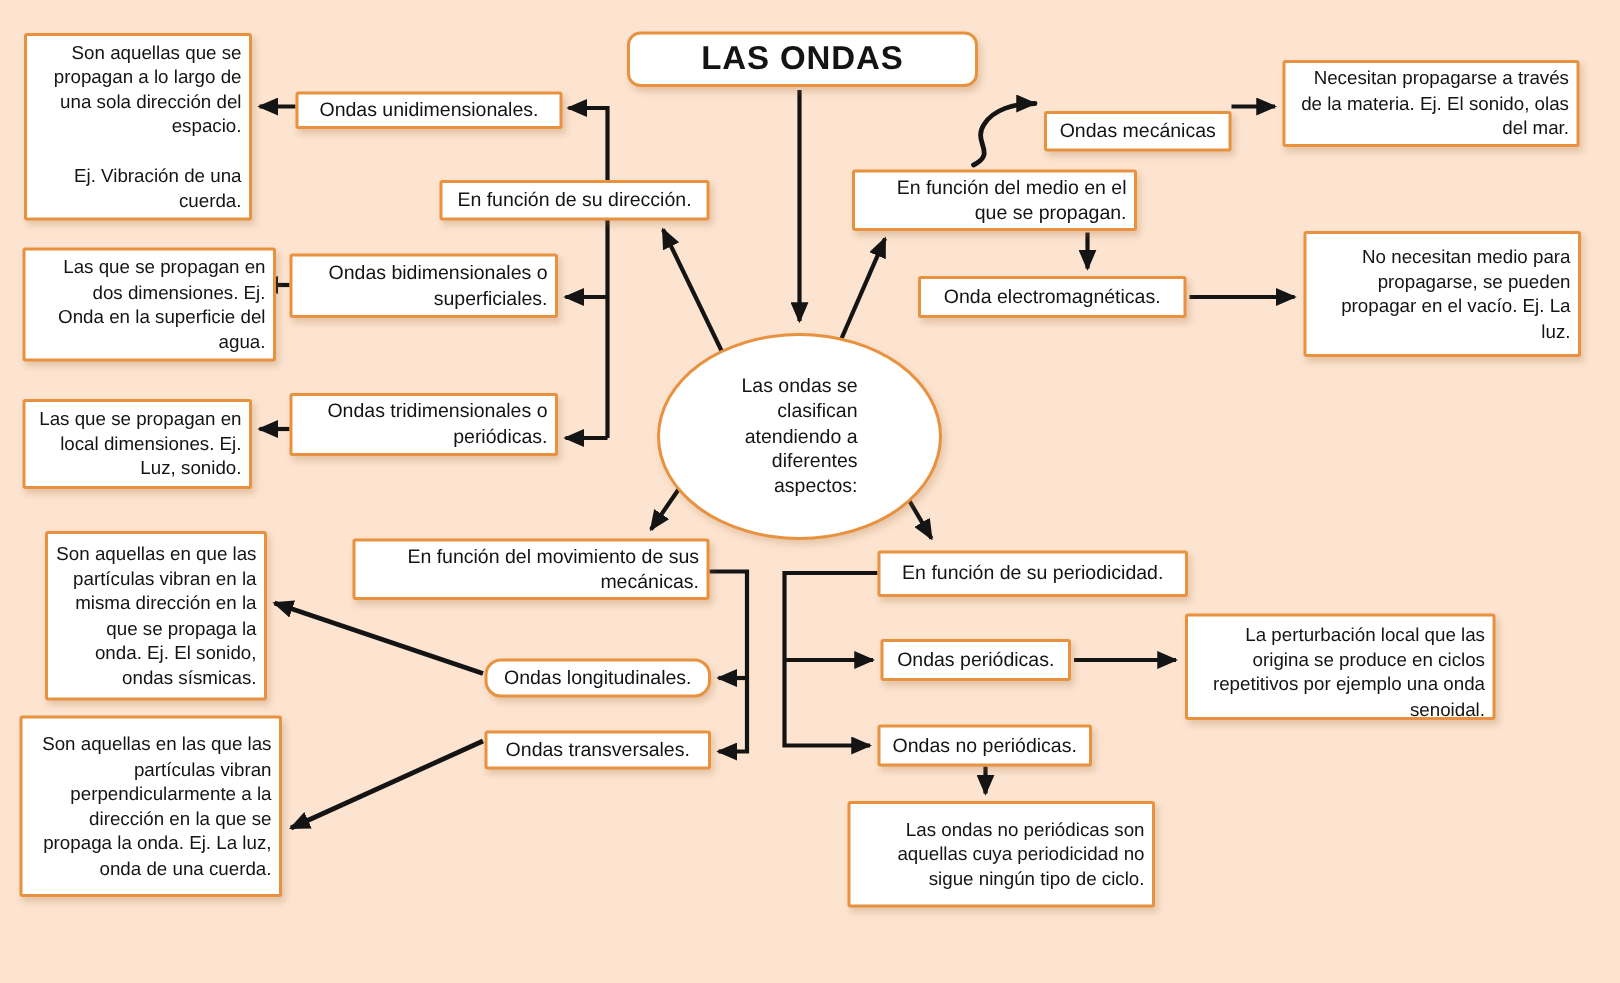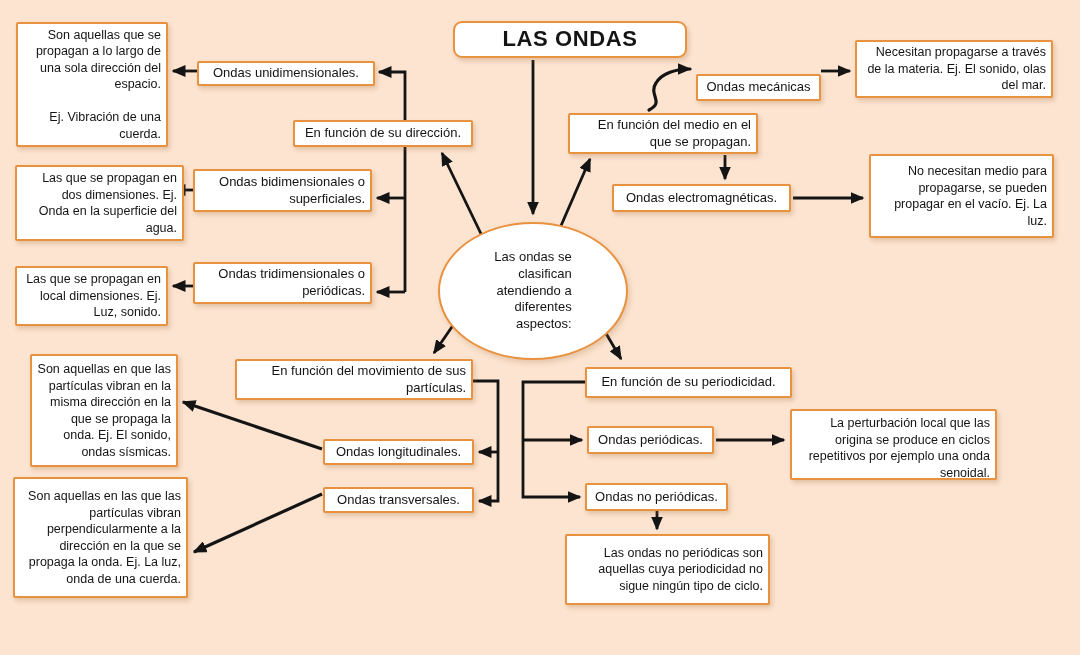--- a/index.html
+++ b/index.html
@@ -53,45 +53,45 @@
       <path d="M 498,452 L 479,452" marker-end="url(#ah)"></path>
       <path d="M 585,382 L 523,382 L 523,497 L 580,497" marker-end="url(#ah)"></path>
       <path d="M 523,440 L 582,440" marker-end="url(#ah)"></path>
       <path d="M 716,440 L 784,440" marker-end="url(#ah)"></path>
       <path d="M 657,511 L 657,529" marker-end="url(#ah)"></path>
       <path d="M 322,449 L 183,402" marker-end="url(#ah)" stroke-width="3.2"></path>
       <path d="M 322,494 L 194,552" marker-end="url(#ah)" stroke-width="3.2"></path>
     </g>
   </svg>
 
-  <div class="node title" style="left:418px;top:21px;width:234px;height:37px;margin-left:35px;">LAS ONDAS</div>
+  <div class="node title" style="left:418px;top:21px;width:234px;height:37px;">LAS ONDAS</div>
   <div class="node ellipse pre" style="left:438px;top:222px;width:190px;height:138px;">Las ondas se
 clasifican
 atendiendo a
 diferentes
 aspectos:</div>
 
   <div class="node" style="left:293px;top:120px;width:180px;height:27px;">En función de  su dirección.</div>
   <div class="node" style="left:197px;top:61px;width:178px;height:25px;">Ondas unidimensionales.</div>
   <div class="node desc pre" style="left:16px;top:22px;width:152px;height:125px;">Son aquellas que se propagan a lo largo de una sola dirección del espacio.
 
 Ej. Vibración de una cuerda.</div>
   <div class="node" style="left:193px;top:169px;width:179px;height:43px;">Ondas bidimensionales o superficiales.</div>
   <div class="node desc" style="left:15px;top:165px;width:169px;height:76px;padding-left:16px;">Las que se propagan en dos dimensiones. Ej. Onda en la superficie del agua.</div>
   <div class="node" style="left:193px;top:262px;width:179px;height:42px;">Ondas tridimensionales o periódicas.</div>
   <div class="node desc" style="left:15px;top:266px;width:153px;height:60px;">Las que se propagan en local dimensiones. Ej. Luz, sonido.</div>
 
   <div class="node" style="left:568px;top:113px;width:190px;height:41px;">En función del medio en el que se propagan.</div>
   <div class="node" style="left:696px;top:74px;width:125px;height:27px;">Ondas mecánicas</div>
   <div class="node desc" style="left:855px;top:40px;width:198px;height:58px;">Necesitan propagarse a través de la materia. Ej. El sonido, olas del mar.</div>
-  <div class="node" style="left:612px;top:184px;width:179px;height:28px;">Ondas electromagnéticas.</div>
+  <div class="node" style="left:612px;top:184px;width:179px;height:28px;">Onda electromagnéticas.</div>
   <div class="node desc" style="left:869px;top:154px;width:185px;height:84px;">No necesitan medio para propagarse, se pueden propagar en el vacío. Ej. La luz.</div>
 
-  <div class="node" style="left:235px;top:359px;width:238px;height:41px;">En función del movimiento de sus partículas.</div>
-  <div class="node" style="left:323px;top:439px;width:151px;height:26px;">Ondas longitudinales.</div>
+  <div class="node" style="left:235px;top:359px;width:238px;height:41px;">En función del movimiento de sus mecánicas.</div>
+  <div class="node" style="left:323px;top:439px;width:151px;height:26px;border-radius:11px;">Ondas longitudinales.</div>
   <div class="node desc" style="left:30px;top:354px;width:148px;height:113px;">Son aquellas en que las partículas vibran en la misma dirección en la que se propaga la onda. Ej. El sonido, ondas sísmicas.</div>
   <div class="node" style="left:323px;top:487px;width:151px;height:26px;">Ondas transversales.</div>
   <div class="node desc" style="left:13px;top:477px;width:175px;height:121px;">Son aquellas en las que las partículas vibran perpendicularmente a la dirección en la que se propaga la onda. Ej. La luz, onda de una cuerda.</div>
 
   <div class="node" style="left:585px;top:367px;width:207px;height:31px;">En función de su periodicidad.</div>
   <div class="node" style="left:587px;top:426px;width:127px;height:28px;">Ondas periódicas.</div>
   <div class="node desc clip" style="left:790px;top:409px;width:207px;height:71px;">La perturbación local que las origina se produce en ciclos repetitivos por ejemplo una onda senoidal.</div>
   <div class="node" style="left:585px;top:483px;width:143px;height:28px;">Ondas no periódicas.</div>
   <div class="node desc" style="left:565px;top:534px;width:205px;height:71px;">Las ondas no periódicas son aquellas cuya periodicidad no sigue ningún tipo de ciclo.</div>
 

